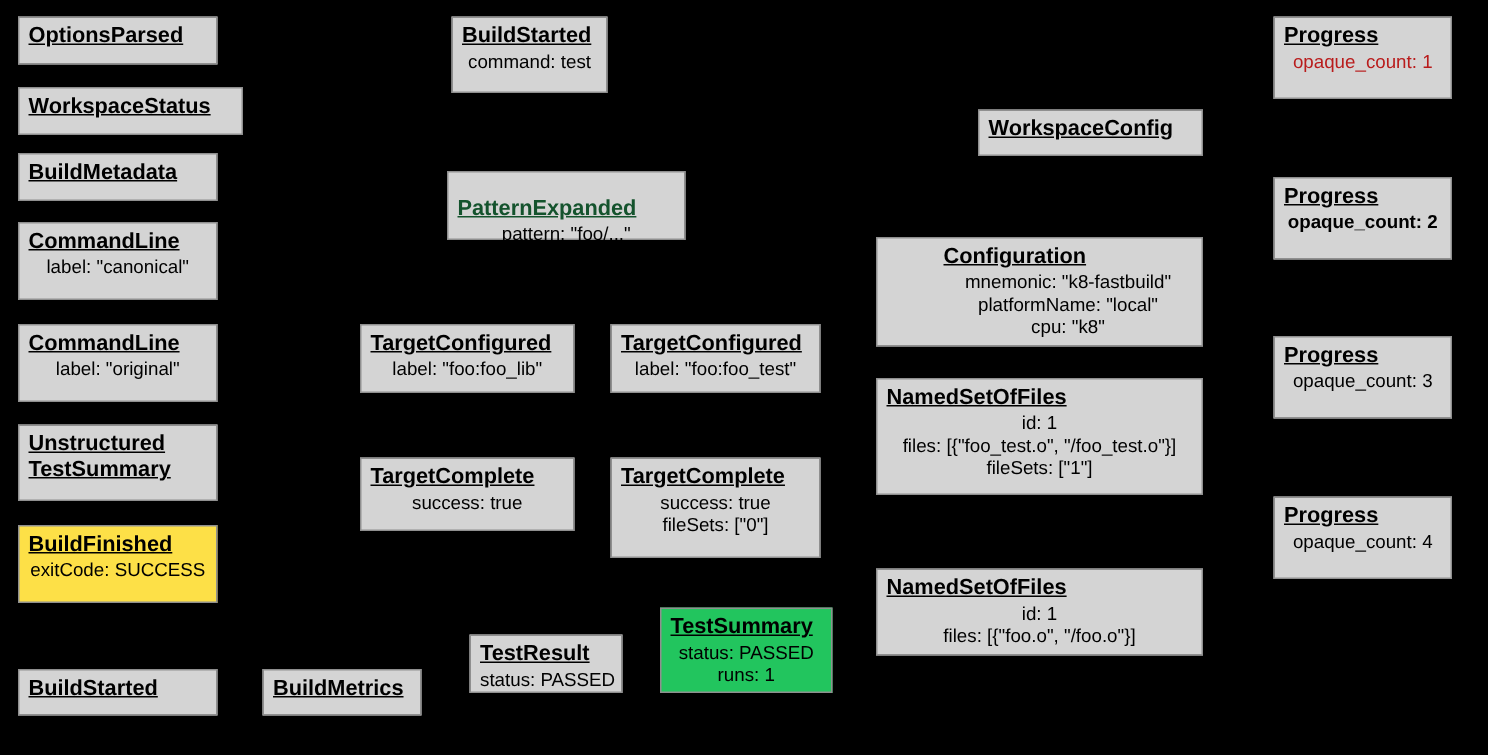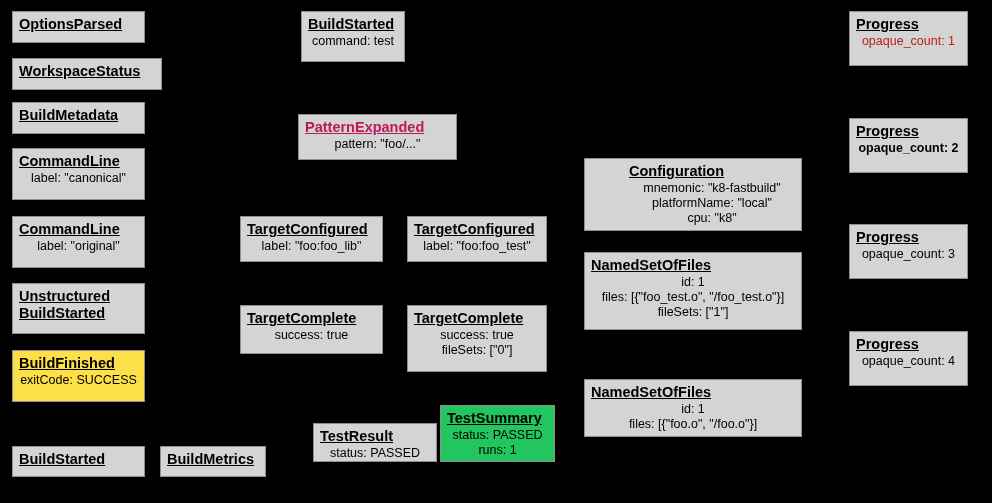--- a/index.html
+++ b/index.html
@@ -66,42 +66,42 @@
         <span class="node-field" style="color: rgb(0, 0, 0);">label: "canonical"</span>
       </span>
     </div>
     <div class="node" style="left: 12px; top: 216px; width: 133px; height: 52px; background: rgb(212, 212, 212); border-color: rgb(143, 143, 143);">
       <span class="node-title" style="color: rgb(0, 0, 0);">CommandLine</span>
       <span class="node-fields">
         <span class="node-field" style="color: rgb(0, 0, 0);">label: "original"</span>
       </span>
     </div>
     <div class="node empty" style="left: 12px; top: 283px; width: 133px; height: 51px; background: rgb(212, 212, 212); border-color: rgb(143, 143, 143);">
-      <span class="node-title wrap" style="color: rgb(0, 0, 0);">Unstructured BuildStarted</span>
+      <span class="node-title wrap" style="color: rgb(0, 0, 0);">Unstructured TestSummary</span>
     </div>
     <div class="node" style="left: 12px; top: 350px; width: 133px; height: 52px; background: #fde047; border-color: rgb(143, 143, 143);">
       <span class="node-title" style="color: rgb(0, 0, 0);">BuildFinished</span>
       <span class="node-fields">
         <span class="node-field" style="color: rgb(0, 0, 0);">exitCode: SUCCESS</span>
       </span>
     </div>
     <div class="node empty" style="left: 12px; top: 446px; width: 133px; height: 31px; background: rgb(212, 212, 212); border-color: rgb(143, 143, 143);">
       <span class="node-title" style="color: rgb(0, 0, 0);">BuildStarted</span>
     </div>
-    <div class="node empty" style="left: 160px; top: 446px; width: 106px; height: 31px; background: rgb(212, 212, 212); border-color: rgb(143, 143, 143);">
+    <div class="node empty" style="left: 175px; top: 446px; width: 106px; height: 31px; background: rgb(212, 212, 212); border-color: rgb(143, 143, 143);">
       <span class="node-title" style="color: rgb(0, 0, 0);">BuildMetrics</span>
     </div>
     <div class="node" style="left: 301px; top: 11px; width: 104px; height: 51px; background: rgb(212, 212, 212); border-color: rgb(143, 143, 143);">
       <span class="node-title" style="color: rgb(0, 0, 0);">BuildStarted</span>
       <span class="node-fields">
         <span class="node-field" style="color: rgb(0, 0, 0);">command: test</span>
       </span>
     </div>
     <div class="node" style="left: 298px; top: 114px; width: 159px; height: 46px; background: rgb(212, 212, 212); border-color: rgb(143, 143, 143);">
-      <span class="node-title" style="color: #be185d;">PatternExpanded</span>
+      <span class="node-title" style="color: #14532d; margin-top: 12px;">PatternExpanded</span>
       <span class="node-fields">
         <span class="node-field" style="color: rgb(0, 0, 0);">pattern: "foo/..."</span>
       </span>
     </div>
     <div class="node" style="left: 240px; top: 216px; width: 143px; height: 46px; background: rgb(212, 212, 212); border-color: rgb(143, 143, 143);">
       <span class="node-title" style="color: rgb(0, 0, 0);">TargetConfigured</span>
       <span class="node-fields">
         <span class="node-field" style="color: rgb(0, 0, 0);">label: "foo:foo_lib"</span>
       </span>
     </div>
@@ -117,32 +117,35 @@
         <span class="node-field" style="color: rgb(0, 0, 0);">success: true</span>
       </span>
     </div>
     <div class="node" style="left: 407px; top: 305px; width: 140px; height: 67px; background: rgb(212, 212, 212); border-color: rgb(143, 143, 143);">
       <span class="node-title" style="color: rgb(0, 0, 0);">TargetComplete</span>
       <span class="node-fields">
         <span class="node-field" style="color: rgb(0, 0, 0);">success: true</span>
         <span class="node-field" style="color: rgb(0, 0, 0);">fileSets: ["0"]</span>
       </span>
     </div>
-    <div class="node" style="left: 313px; top: 423px; width: 124px; height: 39px; background: rgb(212, 212, 212); border-color: rgb(143, 143, 143);">
+    <div class="node" style="left: 313px; top: 423px; width: 102px; height: 39px; background: rgb(212, 212, 212); border-color: rgb(143, 143, 143);">
       <span class="node-title" style="color: rgb(0, 0, 0);">TestResult</span>
       <span class="node-fields">
         <span class="node-field" style="color: rgb(0, 0, 0);">status: PASSED</span>
       </span>
     </div>
     <div class="node" style="left: 440px; top: 405px; width: 115px; height: 57px; background: #22c55e; border-color: rgb(143, 143, 143);">
       <span class="node-title" style="color: rgb(0, 0, 0);">TestSummary</span>
       <span class="node-fields">
         <span class="node-field" style="color: rgb(0, 0, 0);">status: PASSED</span>
         <span class="node-field" style="color: rgb(0, 0, 0);">runs: 1</span>
       </span>
+    </div>
+    <div class="node empty" style="left: 652px; top: 73px; width: 150px; height: 31px; background: rgb(212, 212, 212); border-color: rgb(143, 143, 143);">
+      <span class="node-title" style="color: rgb(0, 0, 0);">WorkspaceConfig</span>
     </div>
     <div class="node" style="left: 584px; top: 158px; width: 218px; height: 73px; background: rgb(212, 212, 212); border-color: rgb(143, 143, 143); padding-left: 44px;">
       <span class="node-title" style="color: rgb(0, 0, 0);">Configuration</span>
       <span class="node-fields">
         <span class="node-field" style="color: rgb(0, 0, 0);">mnemonic: "k8-fastbuild"</span>
         <span class="node-field" style="color: rgb(0, 0, 0);">platformName: "local"</span>
         <span class="node-field" style="color: rgb(0, 0, 0);">cpu: "k8"</span>
       </span>
     </div>
     <div class="node" style="left: 584px; top: 252px; width: 218px; height: 78px; background: rgb(212, 212, 212); border-color: rgb(143, 143, 143);">

